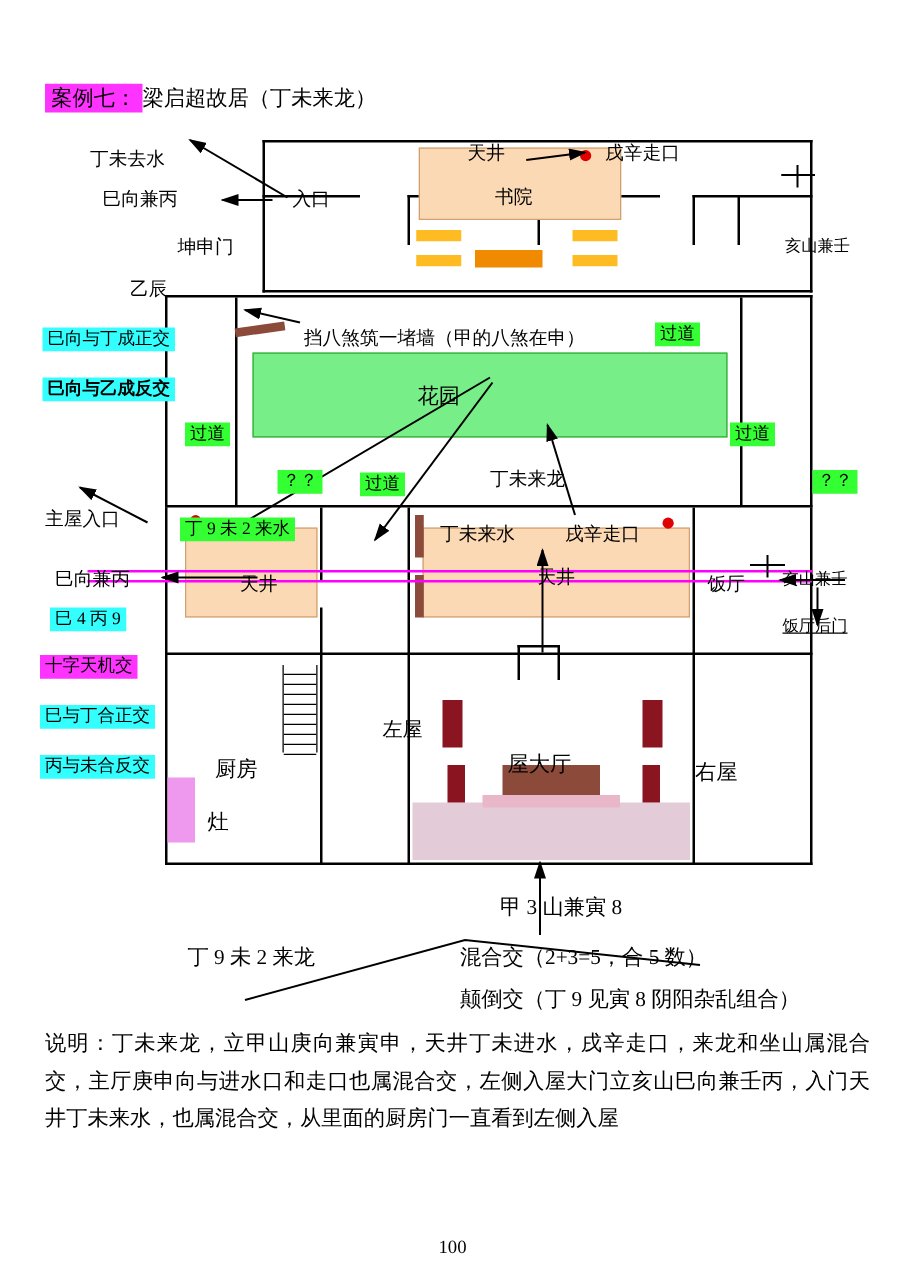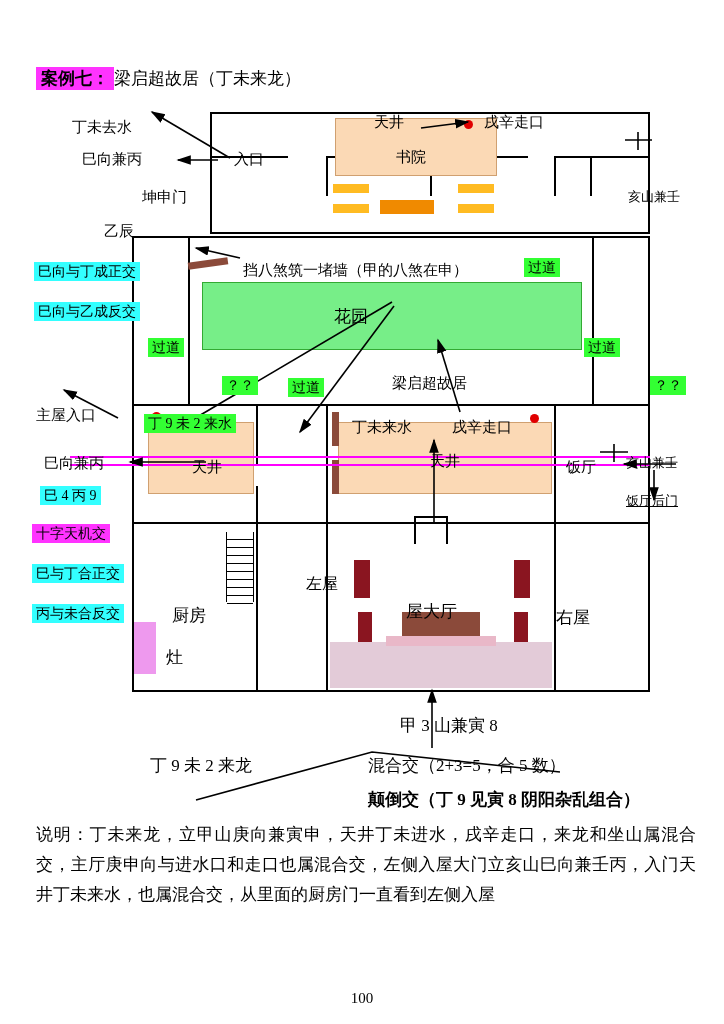--- a/index.html
+++ b/index.html
@@ -28,21 +28,21 @@
   .furn-brown{background:#8b4a3a;}
   .furn-pink{background:#e9b8c8;}
   .furn-violet{background:#ee99ee;}
   .dot{position:absolute;width:9px;height:9px;border-radius:50%;background:#e00000;}
   .magline{position:absolute;background:#ff00ff;height:1.5px;}
   .txt{position:absolute;font-size:15px;white-space:nowrap;}
   .txt-s{font-size:13px;}
   svg.ovl{position:absolute;left:0;top:0;width:724px;height:1024px;pointer-events:none;}
   .para{position:absolute;left:36px;top:820px;width:660px;font-size:17px;line-height:30px;text-align:justify;}
   .pageno{position:absolute;left:0;top:990px;width:724px;text-align:center;font-size:15px;}
-  .title-chip{background:#ff33ff;padding:2px 5px;font-size:17px;font-weight:bold;}
+  .title-chip{background:#ff33ff;padding:2px 5px;font-size:17px;}
   .title-rest{font-size:17px;}
   .stairs{position:absolute;border-left:1.5px solid #000;border-right:1.5px solid #000;}
   .stairs i{display:block;height:7px;border-bottom:1.2px solid #000;}
 </style>
 </head>
 <body>
 
 <div class="abs lbl" style="left:36px;top:70px;">
   <span class="title-chip">案例七：</span><span class="title-rest">梁启超故居（丁未来龙）</span>
 </div>
@@ -176,24 +176,24 @@
 <div class="txt txt-s" style="left:628px;top:188px;">亥山兼壬</div>
 
 <div class="txt" style="left:243px;top:261px;">挡八煞筑一堵墙（甲的八煞在申）</div>
 <div class="abs" style="left:524px;top:258px;"><span class="chip chip-green">过道</span></div>
 <div class="abs" style="left:148px;top:338px;"><span class="chip chip-green">过道</span></div>
 <div class="abs" style="left:584px;top:338px;"><span class="chip chip-green">过道</span></div>
 <div class="abs" style="left:288px;top:378px;"><span class="chip chip-green">过道</span></div>
 <div class="txt" style="left:334px;top:305px;font-size:17px;">花园</div>
 <div class="abs" style="left:222px;top:376px;"><span class="chip chip-green">？？</span></div>
 <div class="abs" style="left:650px;top:376px;"><span class="chip chip-green">？？</span></div>
-<div class="txt" style="left:392px;top:374px;">梁启超故居</div>
+<div class="txt" style="left:392px;top:374px;">丁未来龙</div>
 
 <div class="abs" style="left:34px;top:262px;"><span class="chip chip-cyan">巳向与丁成正交</span></div>
-<div class="abs" style="left:34px;top:302px;"><span class="chip chip-cyan">巳向与乙成反交</span></div>
+<div class="abs" style="left:34px;top:302px;font-weight:bold;"><span class="chip chip-cyan">巳向与乙成反交</span></div>
 
 <div class="txt" style="left:36px;top:378px;margin-top:28px;">主屋入口</div>
 <div class="abs" style="left:144px;top:414px;"><span class="chip chip-green">丁 9 未 2 来水</span></div>
 <div class="txt" style="left:352px;top:418px;">丁未来水</div>
 <div class="txt" style="left:452px;top:418px;">戌辛走口</div>
 <div class="txt" style="left:192px;top:458px;">天井</div>
 <div class="txt" style="left:430px;top:452px;">天井</div>
 <div class="txt" style="left:566px;top:458px;">饭厅</div>
 <div class="txt" style="left:44px;top:454px;">巳向兼丙</div>
 <div class="txt txt-s" style="left:626px;top:454px;">亥山兼壬</div>
@@ -206,16 +206,16 @@
 
 <div class="txt" style="left:172px;top:604px;font-size:17px;">厨房</div>
 <div class="txt" style="left:166px;top:646px;font-size:17px;">灶</div>
 <div class="txt" style="left:306px;top:574px;font-size:16px;">左屋</div>
 <div class="txt" style="left:406px;top:600px;font-size:17px;">屋大厅</div>
 <div class="txt" style="left:556px;top:606px;font-size:17px;text-align:right;">右屋</div>
 
 <div class="txt" style="left:400px;top:714px;font-size:17px;">甲 3 山兼寅 8</div>
 <div class="txt" style="left:150px;top:754px;font-size:17px;">丁 9 未 2 来龙</div>
 <div class="txt" style="left:368px;top:754px;font-size:17px;">混合交（2+3=5，合 5 数）</div>
-<div class="txt" style="left:368px;top:788px;font-size:17px;font-weight:bold;">颠倒交（丁 9 见寅 8 阴阳杂乱组合）</div>
+<div class="txt" style="left:368px;top:788px;font-size:17px;font-weight:normal;">颠倒交（丁 9 见寅 8 阴阳杂乱组合）</div>
 
 <div class="para">说明：丁未来龙，立甲山庚向兼寅申，天井丁未进水，戌辛走口，来龙和坐山属混合交，主厅庚申向与进水口和走口也属混合交，左侧入屋大门立亥山巳向兼壬丙，入门天井丁未来水，也属混合交，从里面的厨房门一直看到左侧入屋</div>
 <div class="pageno">100</div>
 
 </body></html>

